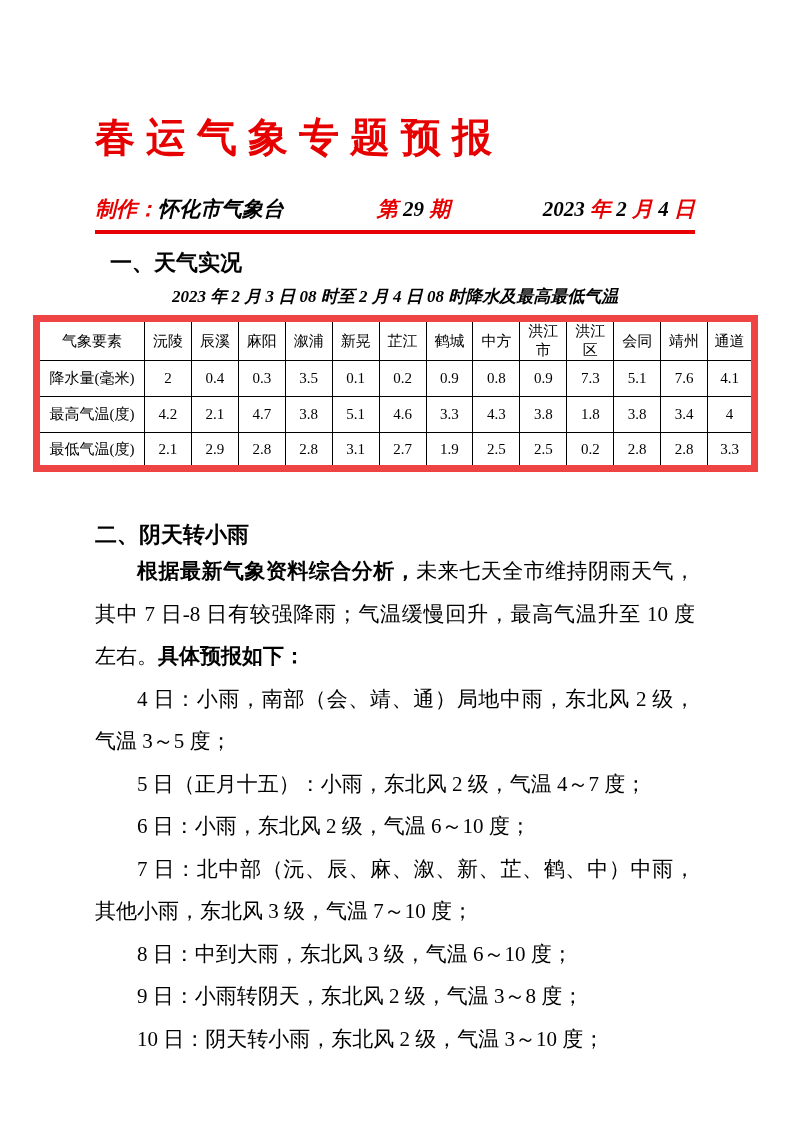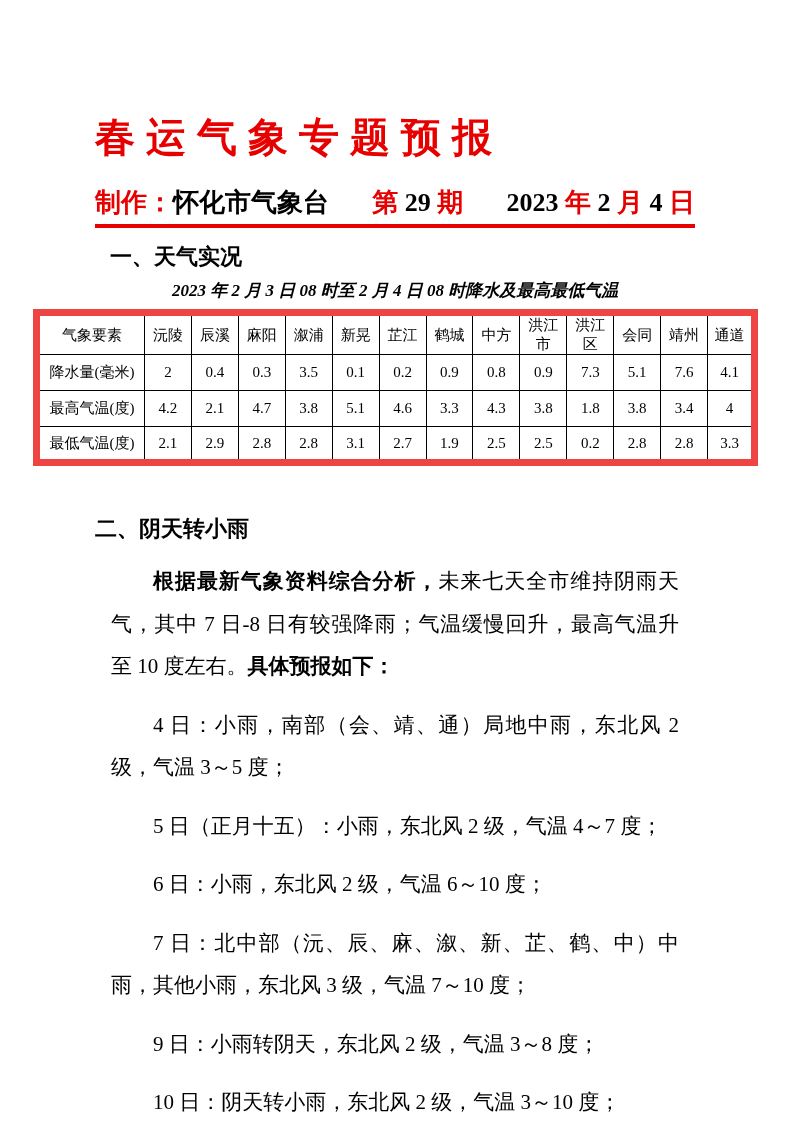--- a/index.html
+++ b/index.html
@@ -22,24 +22,25 @@
     font-weight: bold;
     letter-spacing: 11px;
     text-align: left;
     color: var(--accent);
     white-space: nowrap;
   }
   .meta-row {
     display: flex;
     justify-content: space-between;
     align-items: baseline;
-    margin-top: 6px;
-    font-size: 26px;
+    margin-top: 12px;
+    font-size: 21px;
     font-weight: bold;
     line-height: 26px;
+    font-style: italic;
   }
   .red { color: var(--accent); }
   .red-rule {
     height: 4px;
     background: var(--accent);
     margin-top: 8px;
   }
   .section-heading {
     font-size: 22px;
     font-weight: bold;
@@ -75,21 +76,21 @@
   table.weather col.c-label { width: 108px; }
   .section2-heading {
     font-size: 22px;
     font-weight: bold;
     margin: 48px 0 0 0;
     line-height: 30px;
   }
   .para {
     font-size: 21px;
     line-height: 42.5px;
-    margin: 16px;
+    margin: 0;
     text-indent: 2em;
     text-align: justify;
   }
   .para .bold { font-weight: bold; }
 </style>
 </head>
 <body>
 
 <div class="page">
 
@@ -206,16 +207,17 @@
     </table>
 
   <h2 class="section2-heading">二、阴天转小雨</h2>
 
   <p class="para"><span class="bold">根据最新气象资料综合分析，</span><span>未来七天全市维持阴雨天气，其中 7 日-8 日有较强降雨；气温缓慢回升，最高气温升至 10 度左右。</span><span class="bold">具体预报如下：</span></p>
 
   <p class="para">4 日：小雨，南部（会、靖、通）局地中雨，东北风 2 级，气温 3～5 度；</p>
   <p class="para">5 日（正月十五）：小雨，东北风 2 级，气温 4～7 度；</p>
   <p class="para">6 日：小雨，东北风 2 级，气温 6～10 度；</p>
   <p class="para">7 日：北中部（沅、辰、麻、溆、新、芷、鹤、中）中雨，其他小雨，东北风 3 级，气温 7～10 度；</p>
+  <p class="para">8 日：中到大雨，东北风 3 级，气温 6～10 度；</p>
   <p class="para">9 日：小雨转阴天，东北风 2 级，气温 3～8 度；</p>
   <p class="para">10 日：阴天转小雨，东北风 2 级，气温 3～10 度；</p>
 
 </div>
 
 </body></html>

